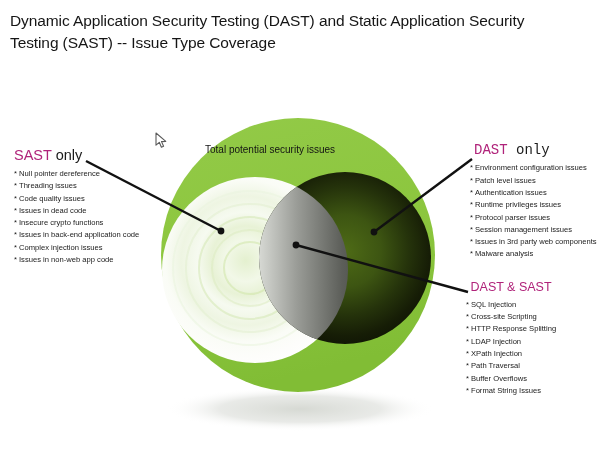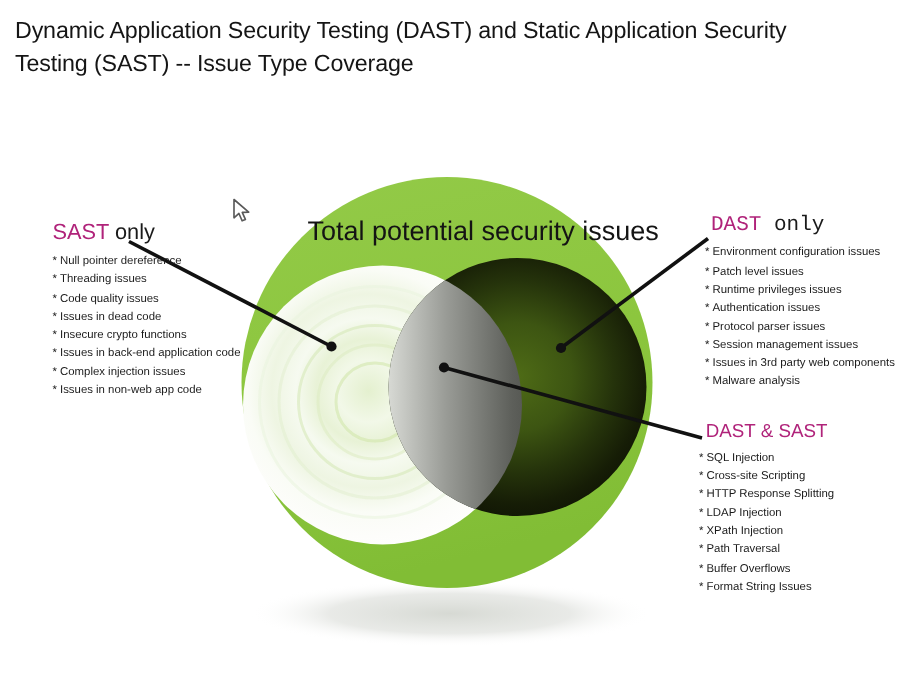--- a/index.html
+++ b/index.html
@@ -59,34 +59,34 @@
   .callout-list li {
     font-size: 7.6px;
     line-height: 1.62;
     color: #1a1a1a;
     white-space: nowrap;
   }
   .bullet-star {
     display: inline-block;
     width: 5px;
   }
-  #callout-sast-only  { left: 14px;  top: 148px; margin-left: 21px; }
+  #callout-sast-only  { left: 14px;  top: 148px; }
   #callout-sast-only .callout-head { font-size: 14.5px; }
   #callout-dast-only  { left: 470px; top: 143px; }
   #callout-dast-only .callout-head { font-size: 14px; padding-left: 4px; font-family: Liberation Mono, monospace; }
   #callout-dast-sast  { left: 466px; top: 281px; }
   #callout-dast-sast .callout-head { font-size: 12.5px; text-align: center; }
 
   #venn-center-label {
     position: absolute;
     left: 205px;
     top: 144px;
     width: 180px;
-    text-align: center;
-    font-size: 18px;
+    text-align: left;
+    font-size: 10px;
     color: #141414;
     white-space: nowrap;
   }
   
   #cursor {
     position: absolute;
     left: 155px;
     top: 132px;
     width: 14px;
     height: 18px;
@@ -199,22 +199,22 @@
     </ul>
   </div>
 
   <div class="callout" id="callout-dast-only">
     <div class="callout-head">
       <span class="head-accent">DAST</span><span class="head-plain"> only</span>
     </div>
     <ul class="callout-list">
       <li><span class="bullet-star">*</span><span>Environment configuration issues</span></li>
       <li><span class="bullet-star">*</span><span>Patch level issues</span></li>
+      <li><span class="bullet-star">*</span><span>Authentication issues</span></li>
       <li><span class="bullet-star">*</span><span>Runtime privileges issues</span></li>
-      <li><span class="bullet-star">*</span><span>Authentication issues</span></li>
       <li><span class="bullet-star">*</span><span>Protocol parser issues</span></li>
       <li><span class="bullet-star">*</span><span>Session management issues</span></li>
       <li><span class="bullet-star">*</span><span>Issues in 3rd party web components</span></li>
       <li><span class="bullet-star">*</span><span>Malware analysis</span></li>
     </ul>
   </div>
 
   <div class="callout" id="callout-dast-sast">
     <div class="callout-head">
       <span class="head-accent">DAST &amp; SAST</span>

